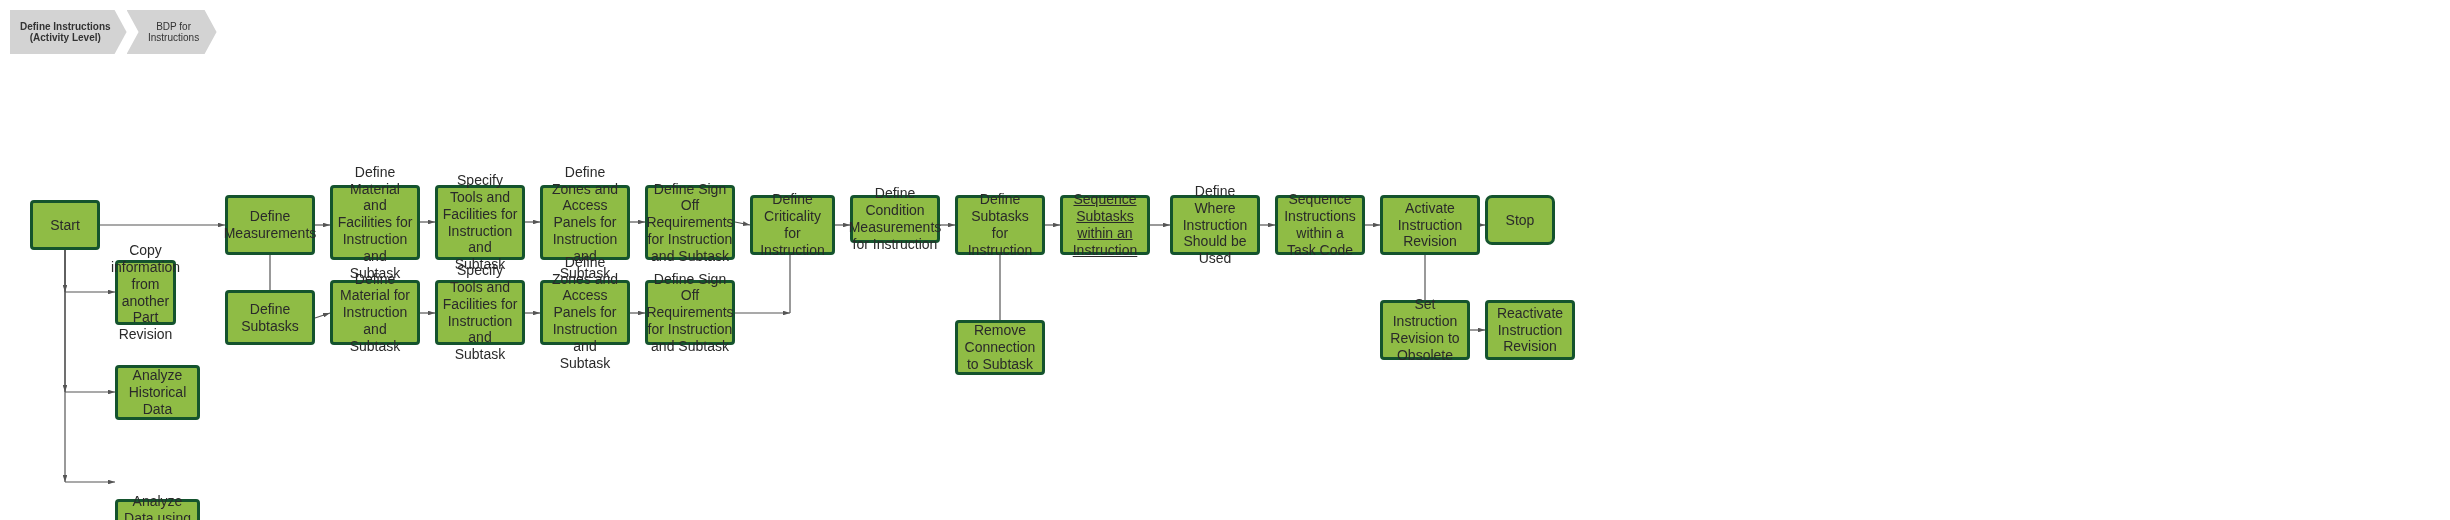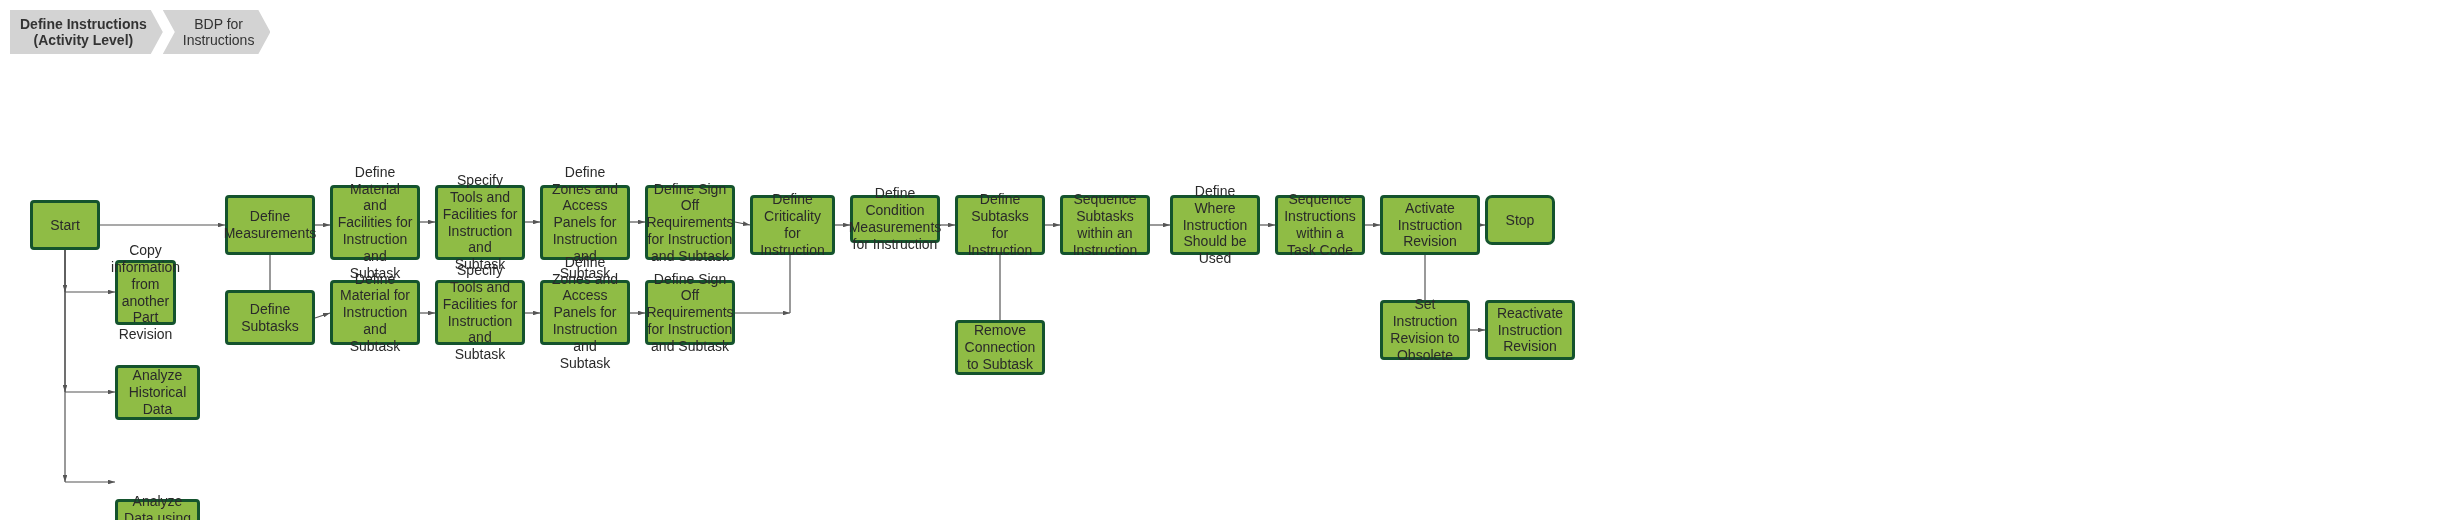--- a/index.html
+++ b/index.html
@@ -30,21 +30,21 @@
     .breadcrumb-item {
       position: relative;
       display: flex;
       align-items: center;
       justify-content: center;
       height: 44px;
       min-width: 90px;
       padding: 4px 16px 4px 20px;
       background: #d3d3d3;
       color: #333;
-      font-size: 14px;
+      font-size: 10px;
       text-align: center;
       clip-path: polygon(0 0, calc(100% - 12px) 0, 100% 50%, calc(100% - 12px) 100%, 0 100%, 12px 50%);
       z-index: 2;
     }
     .breadcrumb-item:first-child {
       clip-path: polygon(0 0, calc(100% - 12px) 0, 100% 50%, calc(100% - 12px) 100%, 0 100%);
       padding-left: 10px;
     }
     .breadcrumb-item.active {
       background: #d3d3d3;
@@ -240,21 +240,21 @@
     </div>
 
     <div class="node" style="left:945px; top:125px; width:90px; height:60px;">
       <span>Define Subtasks for Instruction</span>
     </div>
 
     <div class="node" style="left:945px; top:250px; width:90px; height:55px;">
       <span>Remove Connection to Subtask</span>
     </div>
 
-    <div class="node" style="left:1050px; top:125px; width:90px; height:60px;">
+    <div class="node" style="left:1050px; top:125px; width:90px; height:60px;text-decoration:underline;">
       <span>Sequence Subtasks within an Instruction</span>
     </div>
 
     <div class="node" style="left:1160px; top:125px; width:90px; height:60px;">
       <span>Define Where Instruction Should be Used</span>
     </div>
 
     <div class="node" style="left:1265px; top:125px; width:90px; height:60px;">
       <span>Sequence Instructions within a Task Code</span>
     </div>

